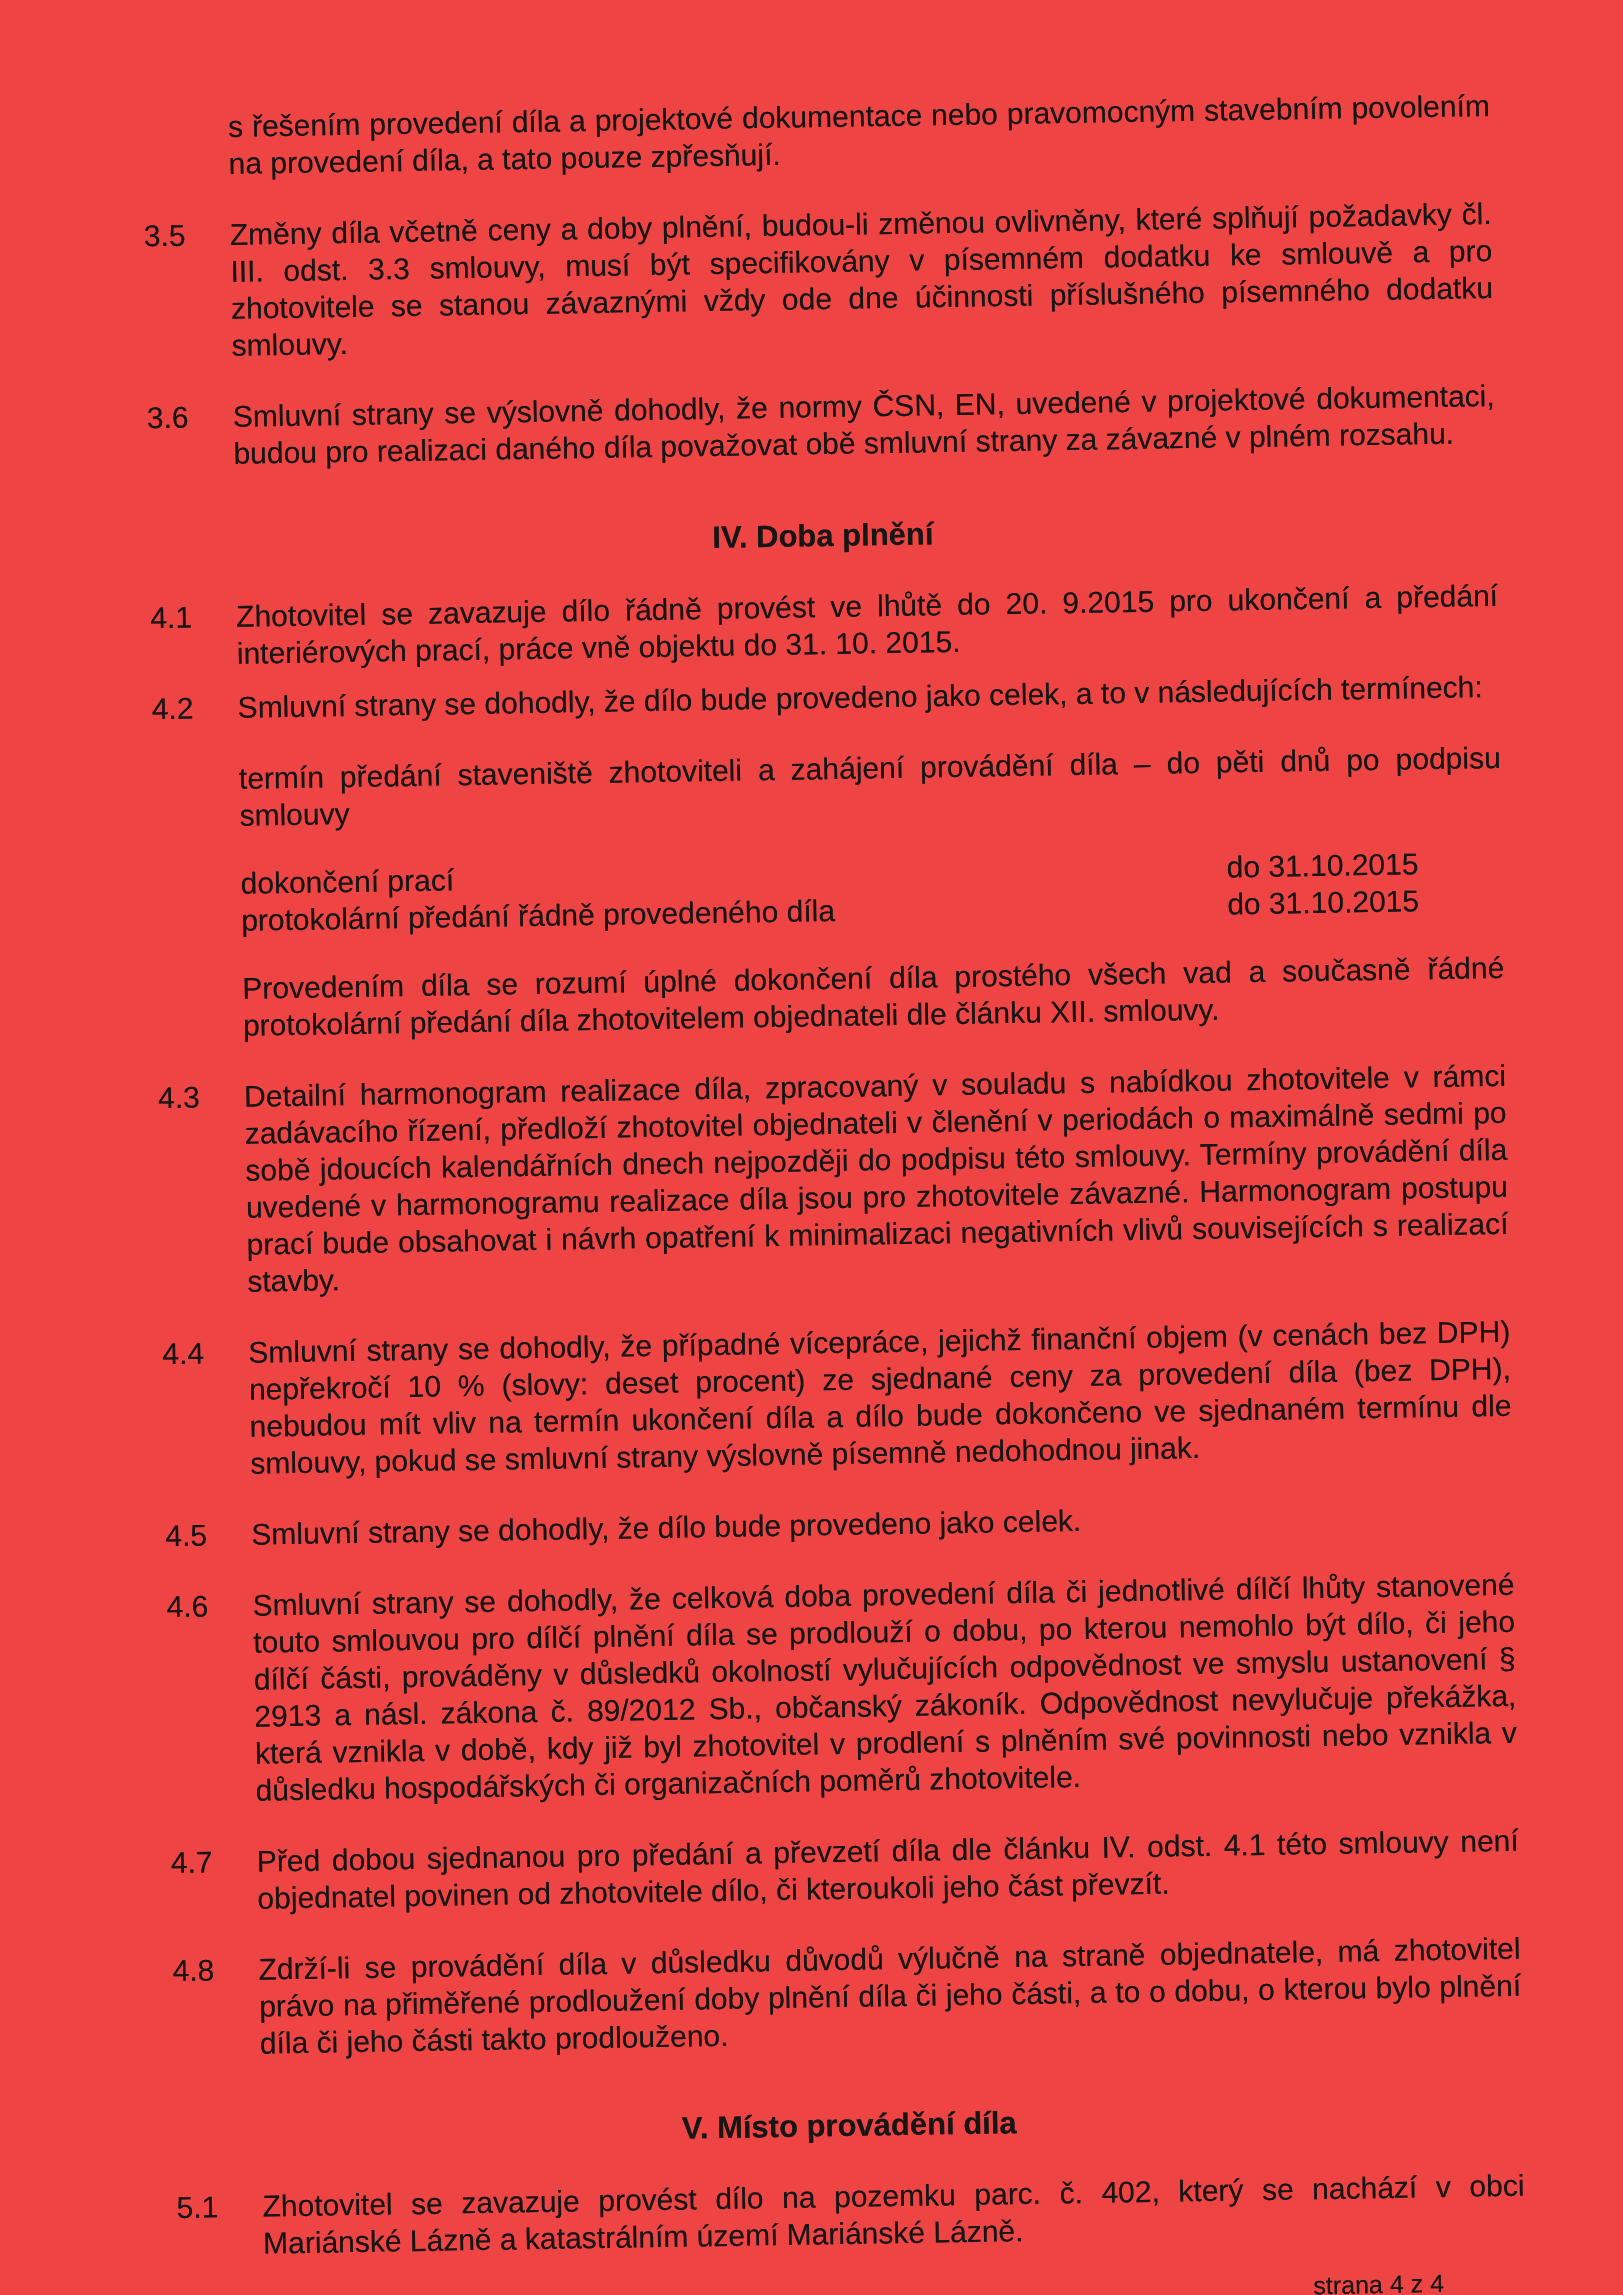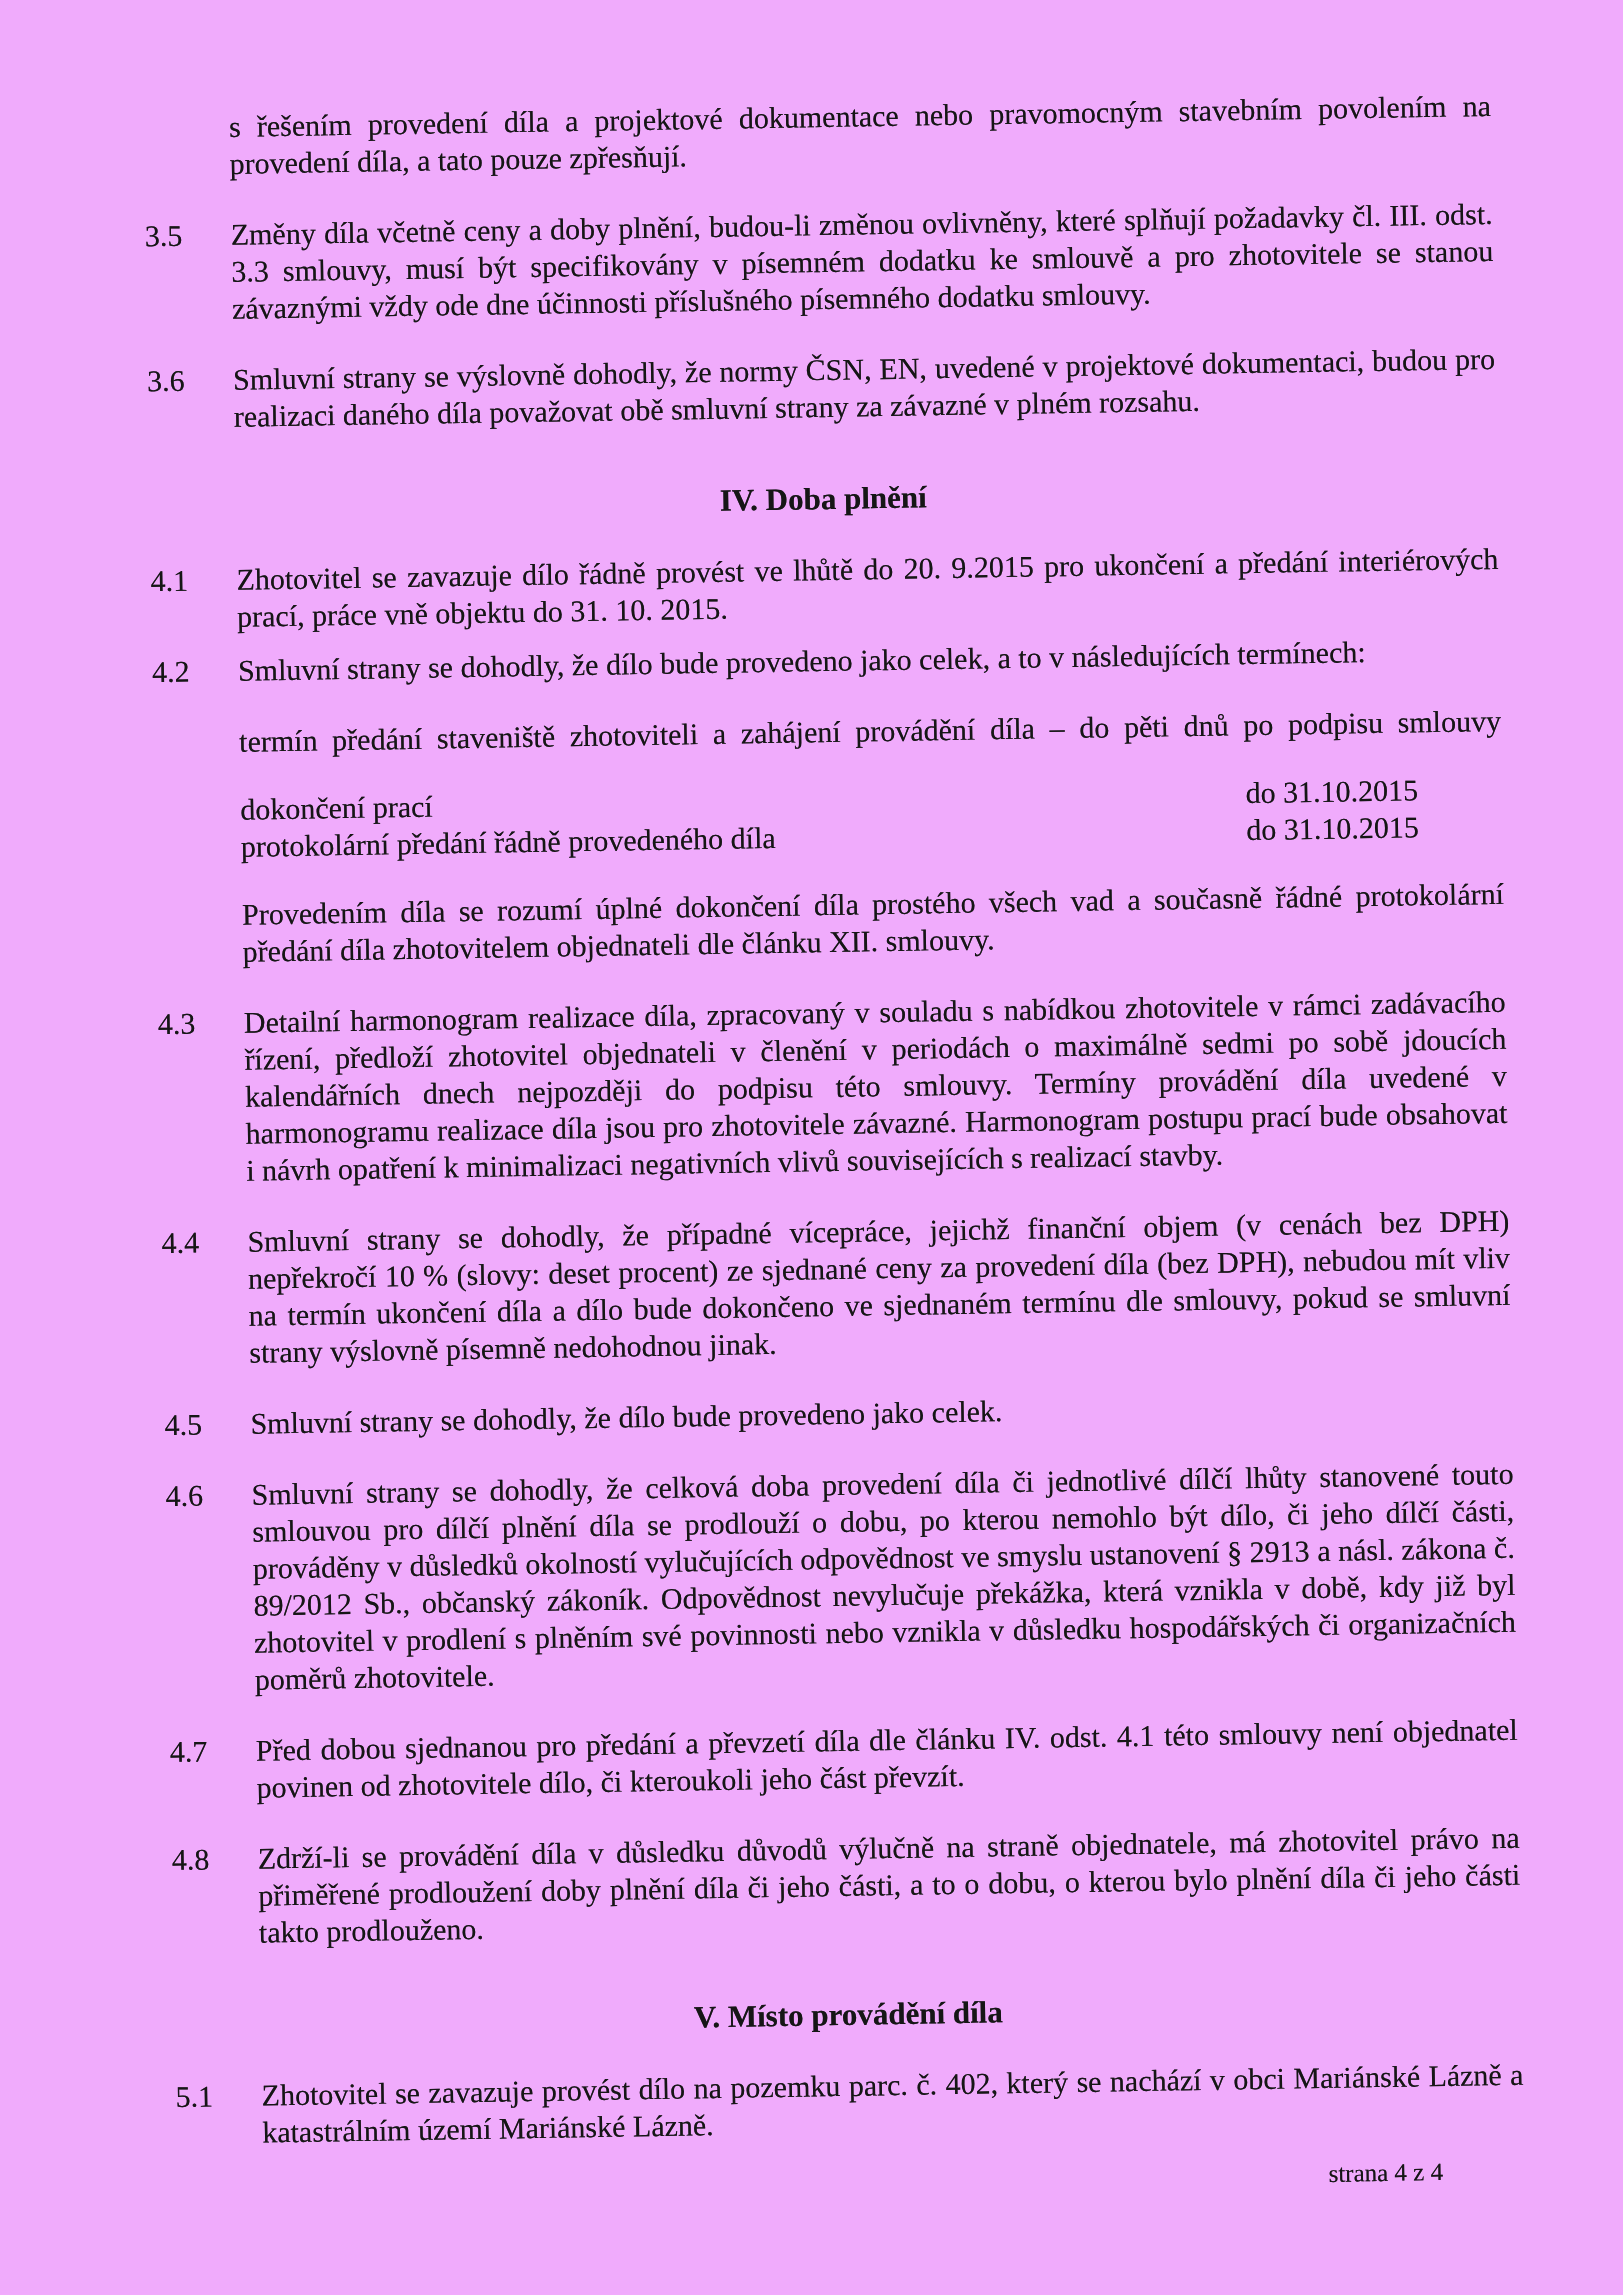--- a/index.html
+++ b/index.html
@@ -8,22 +8,22 @@
     padding: 0;
     width: 1623px;
     height: 2295px;
     background: #ffffff;
     overflow: hidden;
   }
   .sheet {
     position: relative;
     width: 1623px;
     height: 2295px;
-    background: #f0abfc;
-    font-family: Liberation Serif, serif;
+    background: #ef4444;
+    font-family: Liberation Sans, sans-serif;
     color: #161616;
   }
   .content {
     position: absolute;
     left: 160px;
     top: 98px;
     width: 1348px;
     transform: rotate(-0.95deg);
     transform-origin: center center;
     font-size: 30px;

